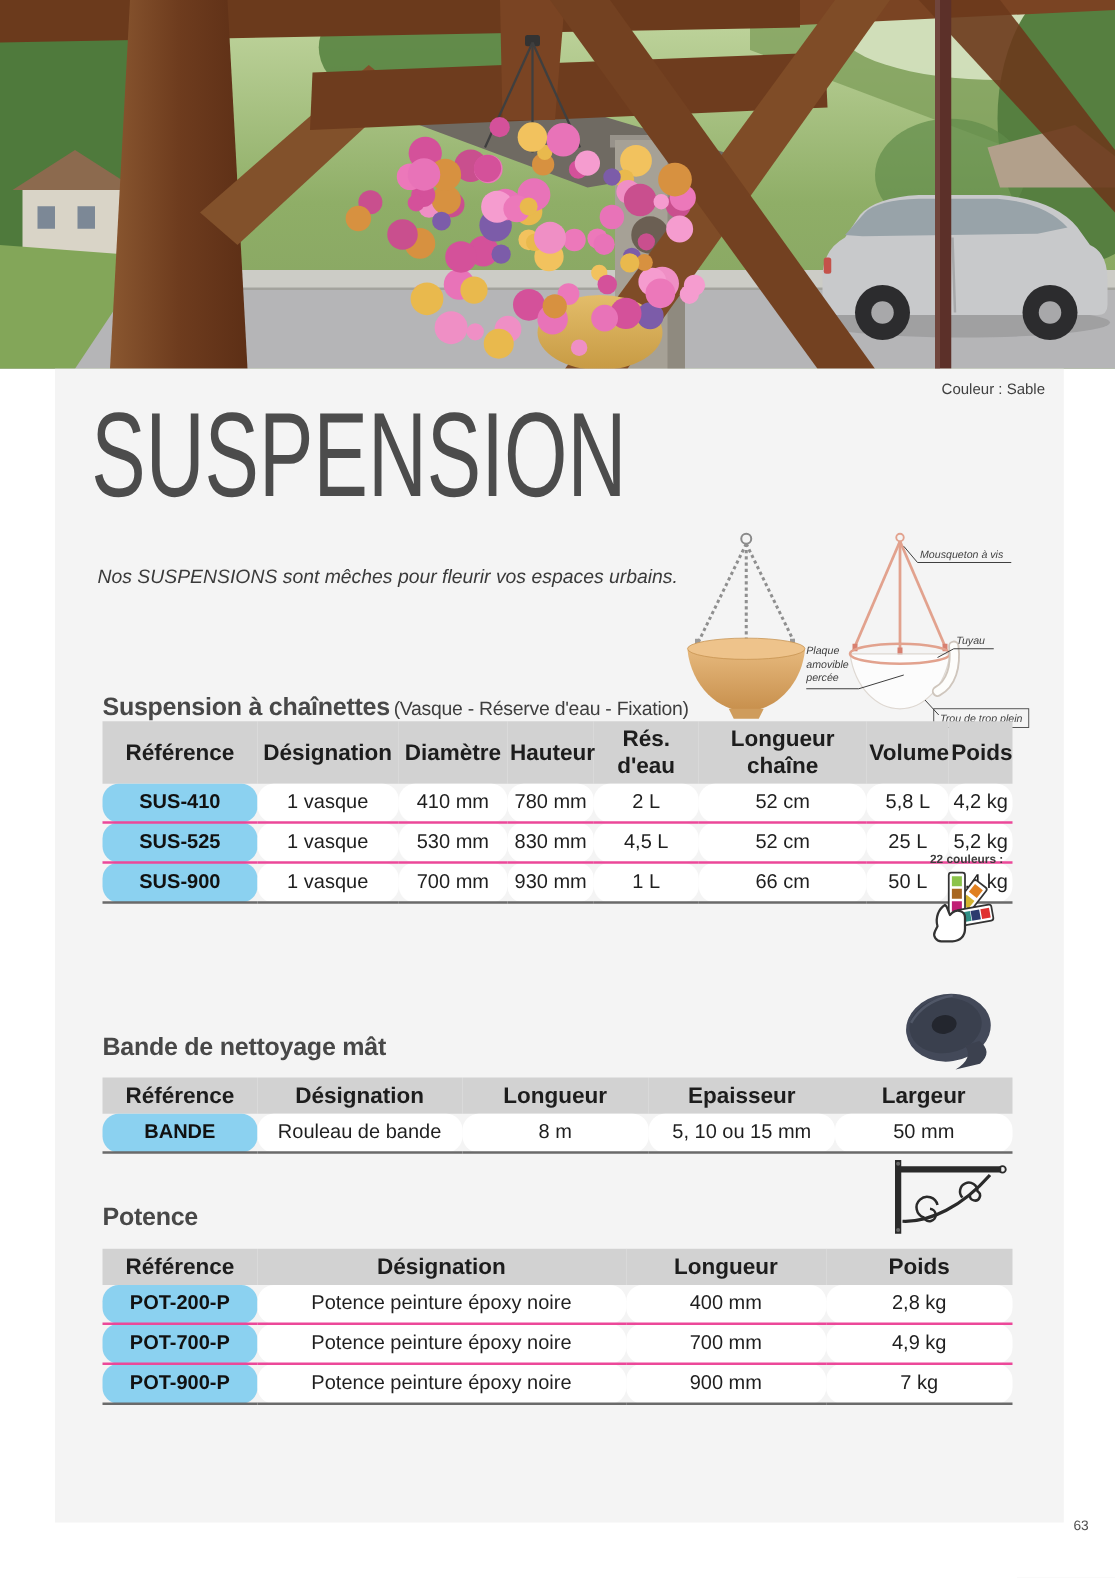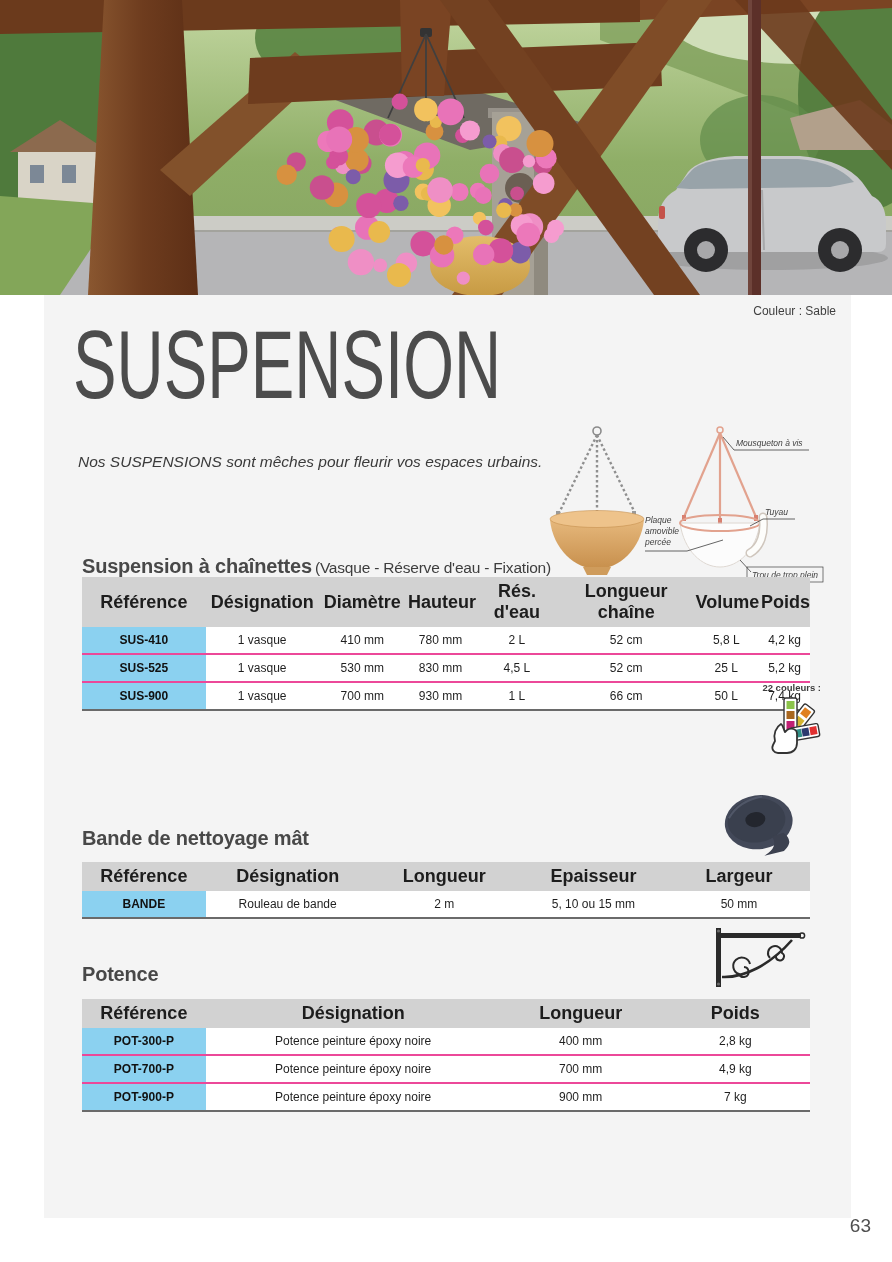--- a/index.html
+++ b/index.html
@@ -17,29 +17,29 @@
   .subtitle{position:absolute;left:34px;top:158px;font-style:italic;font-size:15.5px;color:#3a3a3a;}
   .diagram{position:absolute;left:493px;top:128px;}
   .dlabel{font-style:italic;font-size:8.5px;fill:#3f3f3f;font-family:"Liberation Sans",sans-serif;}
   .sec-heading{position:absolute;left:38px;font-size:20px;font-weight:700;color:#484848;letter-spacing:-.2px;}
   .sec-heading .suffix{font-weight:400;font-size:15.5px;color:#3e3e3e;margin-left:3px;}
   .s1{top:260px;} .s2{top:532px;} .s3{top:668px;}
   .cat-table{position:absolute;left:38px;border-collapse:collapse;width:728px;table-layout:fixed;
     border-bottom:2.5px solid #6a6a6a;}
   .t1{top:282px;} .t2{top:567px;} .t3{top:704px;}
   .cat-table th{background:#d2d2d2;font-size:18px;font-weight:700;color:#1d1d1d;padding:4px 2px;text-align:center;margin-top:24px;}
-  .cat-table td{background:#ffffff;font-size:12px;color:#1f1f1f;padding:6px 2px;text-align:center;}
+  .cat-table td{background:#ffffff;font-size:16px;color:#1f1f1f;padding:6px 2px;text-align:center;border-radius:13px;}
   .cat-table tbody tr + tr td{border-top:2px solid #ec4899;}
   .cat-table td.ref{background:#8bd1f0;font-weight:700;color:#111;}
   .note{position:absolute;left:38px;top:392px;width:525px;font-size:12px;line-height:1.65;color:#383838;}
-  .couleurs{position:absolute;left:672px;top:387px;width:105px;text-align:right;}
+  .couleurs{position:absolute;left:700px;top:387px;width:105px;text-align:left;}
   .couleurs-label{font-size:9.5px;font-weight:700;color:#3d3d3d;margin-bottom:3px;}
   .roll{position:absolute;left:678px;top:497px;}
   .bracket{position:absolute;left:668px;top:632px;}
-  .page-number{position:absolute;right:21px;top:1215px;font-size:19px;color:#4f4f4f;}
+  .page-number{position:absolute;right:21px;top:1215px;font-size:11px;color:#4f4f4f;}
 </style>
 </head>
 <body>
 
 <div class="photo">
 <svg width="892" height="295" viewBox="0 0 892 295">
   <defs>
     <linearGradient id="skyg" x1="0" y1="0" x2="0" y2="1">
       <stop offset="0" stop-color="#c3d7a1"></stop>
           <stop offset=".55" stop-color="#8fae67"></stop>
@@ -357,21 +357,21 @@
           <th>Désignation</th>
           <th>Longueur</th>
           <th>Epaisseur</th>
           <th>Largeur</th>
         </tr>
       </thead>
       <tbody>
         <tr>
           <td class="ref">BANDE</td>
           <td>Rouleau de bande</td>
-          <td>2 m</td>
+          <td>8 m</td>
           <td>5, 10 ou 15 mm</td>
           <td>50 mm</td>
         </tr>
       </tbody>
     </table>
 
   <div class="sec-heading s3">Potence</div>
   <svg class="bracket" width="95" height="62" viewBox="0 0 95 62">
     <rect x="4" y="1" width="5" height="59" fill="#2a2a2a"></rect>
     <rect x="4" y="6" width="85" height="5" fill="#2a2a2a"></rect>
@@ -392,21 +392,21 @@
       <thead>
         <tr>
           <th>Référence</th>
           <th>Désignation</th>
           <th>Longueur</th>
           <th>Poids</th>
         </tr>
       </thead>
       <tbody>
         <tr>
-          <td class="ref">POT-300-P</td>
+          <td class="ref">POT-200-P</td>
           <td>Potence peinture époxy noire</td>
           <td>400 mm</td>
           <td>2,8 kg</td>
         </tr>
         <tr>
           <td class="ref">POT-700-P</td>
           <td>Potence peinture époxy noire</td>
           <td>700 mm</td>
           <td>4,9 kg</td>
         </tr>

